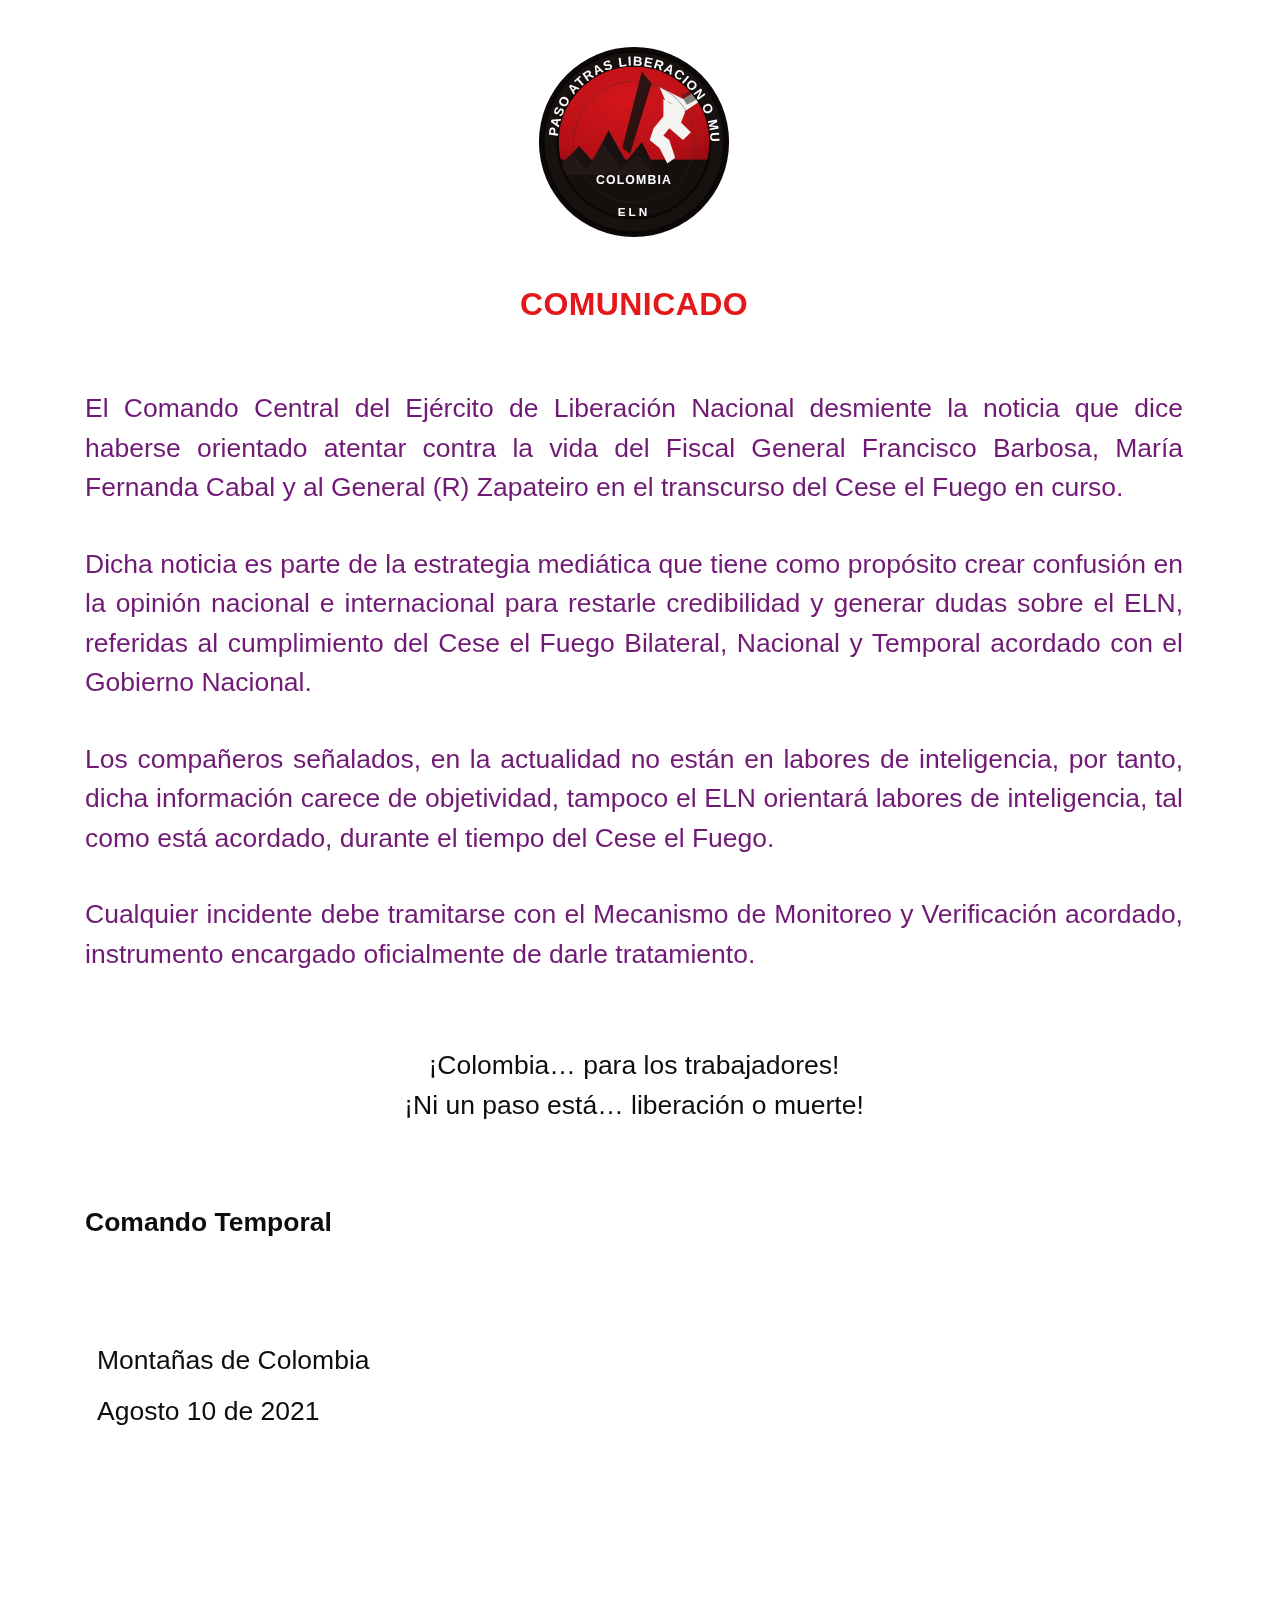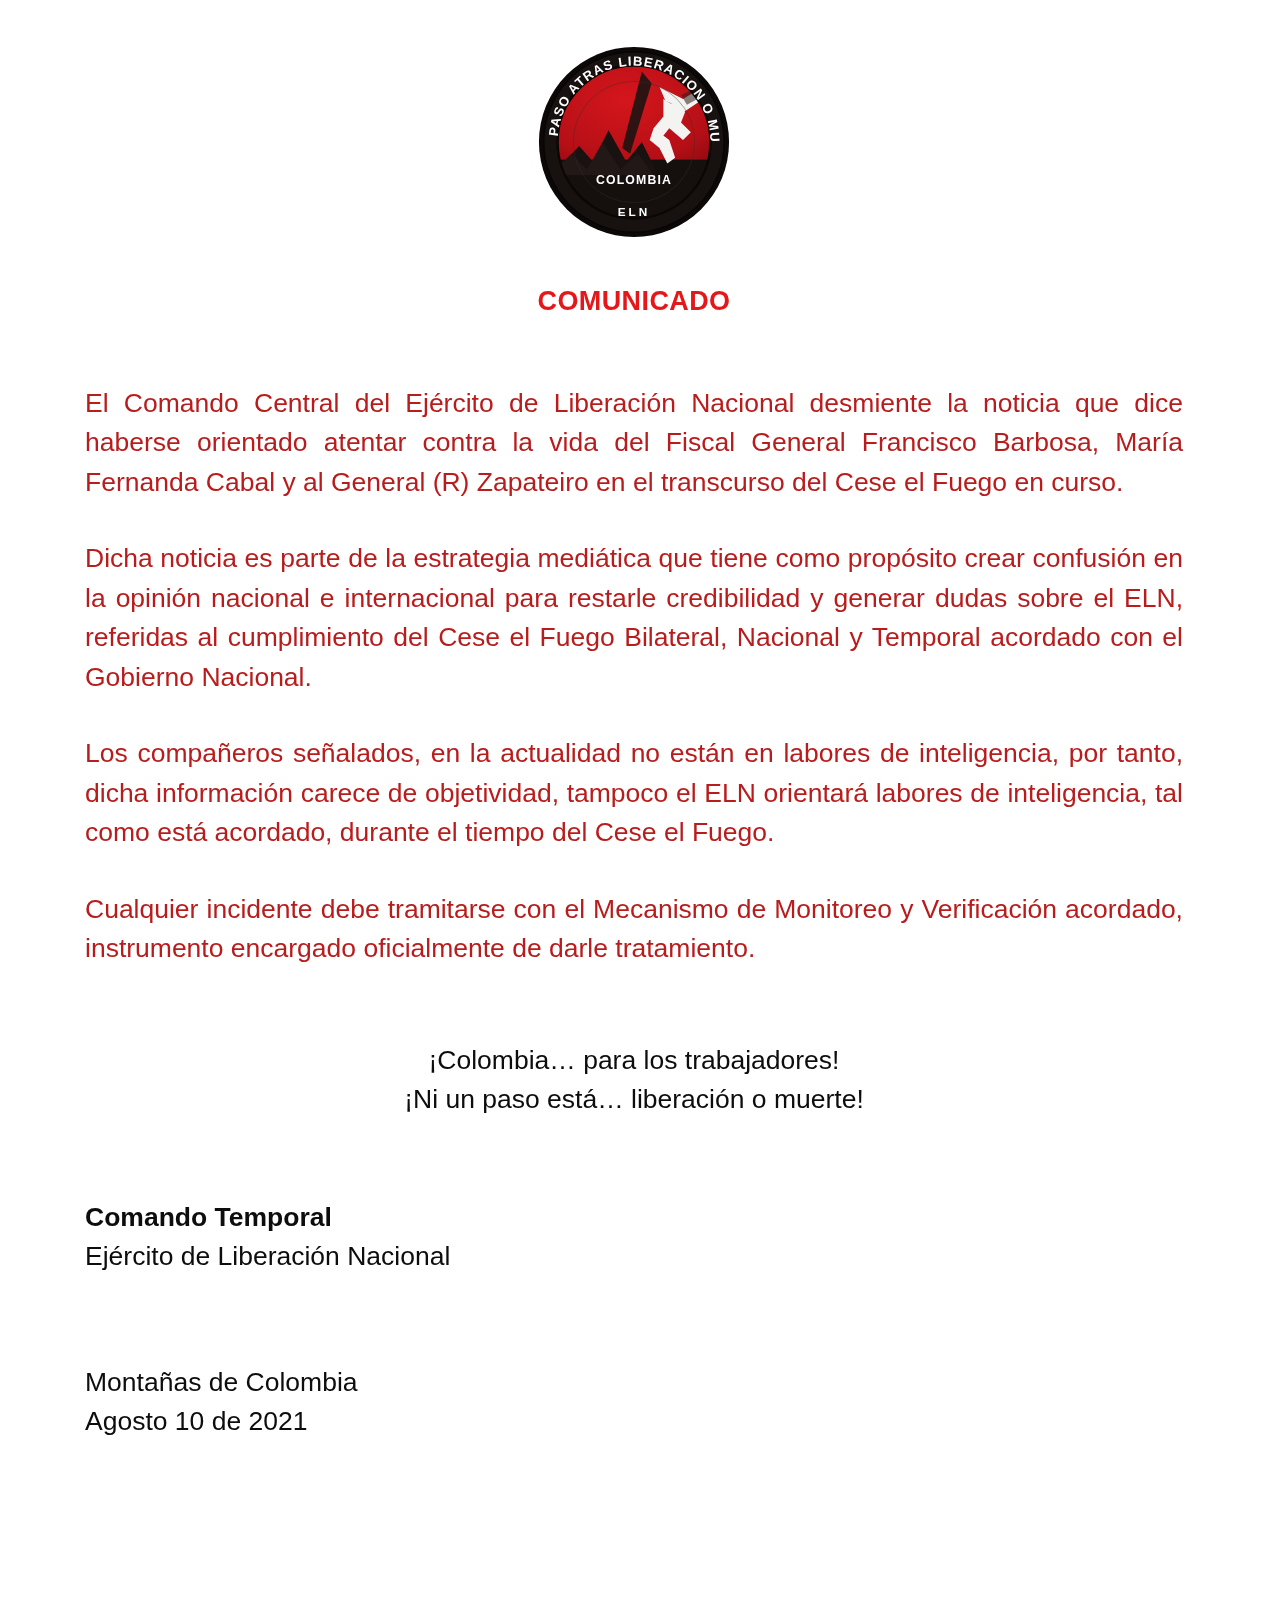--- a/index.html
+++ b/index.html
@@ -36,41 +36,41 @@
     width: 196px;
     height: 196px;
     position: relative;
     display: block;
   }
   .emblem svg { display: block; }
 
   
   .title {
     text-align: center;
-    font-size: 27px;
+    font-size: 32px;
     font-weight: bold;
     letter-spacing: 0.4px;
     margin-top: 47px;
     line-height: 1.1;
   }
 
   
   .body-block {
     margin: 0 auto;
     width: 1098px;
     padding-left: 0;
     box-sizing: border-box;
   }
   .para {
     text-align: justify;
     text-align-last: left;
     font-size: 26.5px;
     line-height: 39.5px;
     margin: 0;
-    color: #b91c1c;
+    color: #701a75;
     hyphens: none;
   }
   .gap-1 { height: 37px; }
 
   .spacer-tall { height: 72px; }
 
   .slogan {
     font-size: 26.5px;
     line-height: 39.5px;
     margin: 0;
@@ -89,21 +89,21 @@
     font-size: 26.5px;
     line-height: 39.5px;
     margin: 0;
   }
 
   .spacer-foot { height: 86px; }
 
   .foot-line {
     font-size: 26.5px;
     line-height: 39.5px;
-    margin: 0;
+    margin: 12px;
   }
 
   .first-para-top { margin-top: 67px; }
 </style>
 </head>
 <body>
 
 <div class="page">
 
   <div class="logo-wrap">
@@ -175,21 +175,20 @@
     <p class="para">Cualquier incidente debe tramitarse con el Mecanismo de Monitoreo y Verificación acordado, instrumento encargado oficialmente de darle tratamiento.</p>
 
     <div class="spacer-tall"></div>
 
     <p class="slogan">¡Colombia… para los trabajadores!</p>
     <p class="slogan">¡Ni un paso está… liberación o muerte!</p>
 
     <div class="spacer-sign"></div>
 
     <p class="sign-name">Comando Temporal</p>
-    <p class="sign-org">Ejército de Liberación Nacional</p>
 
     <div class="spacer-foot"></div>
 
     <p class="foot-line">Montañas de Colombia</p>
     <p class="foot-line">Agosto 10 de 2021</p>
 
   </div>
 </div>
 
 </body></html>

